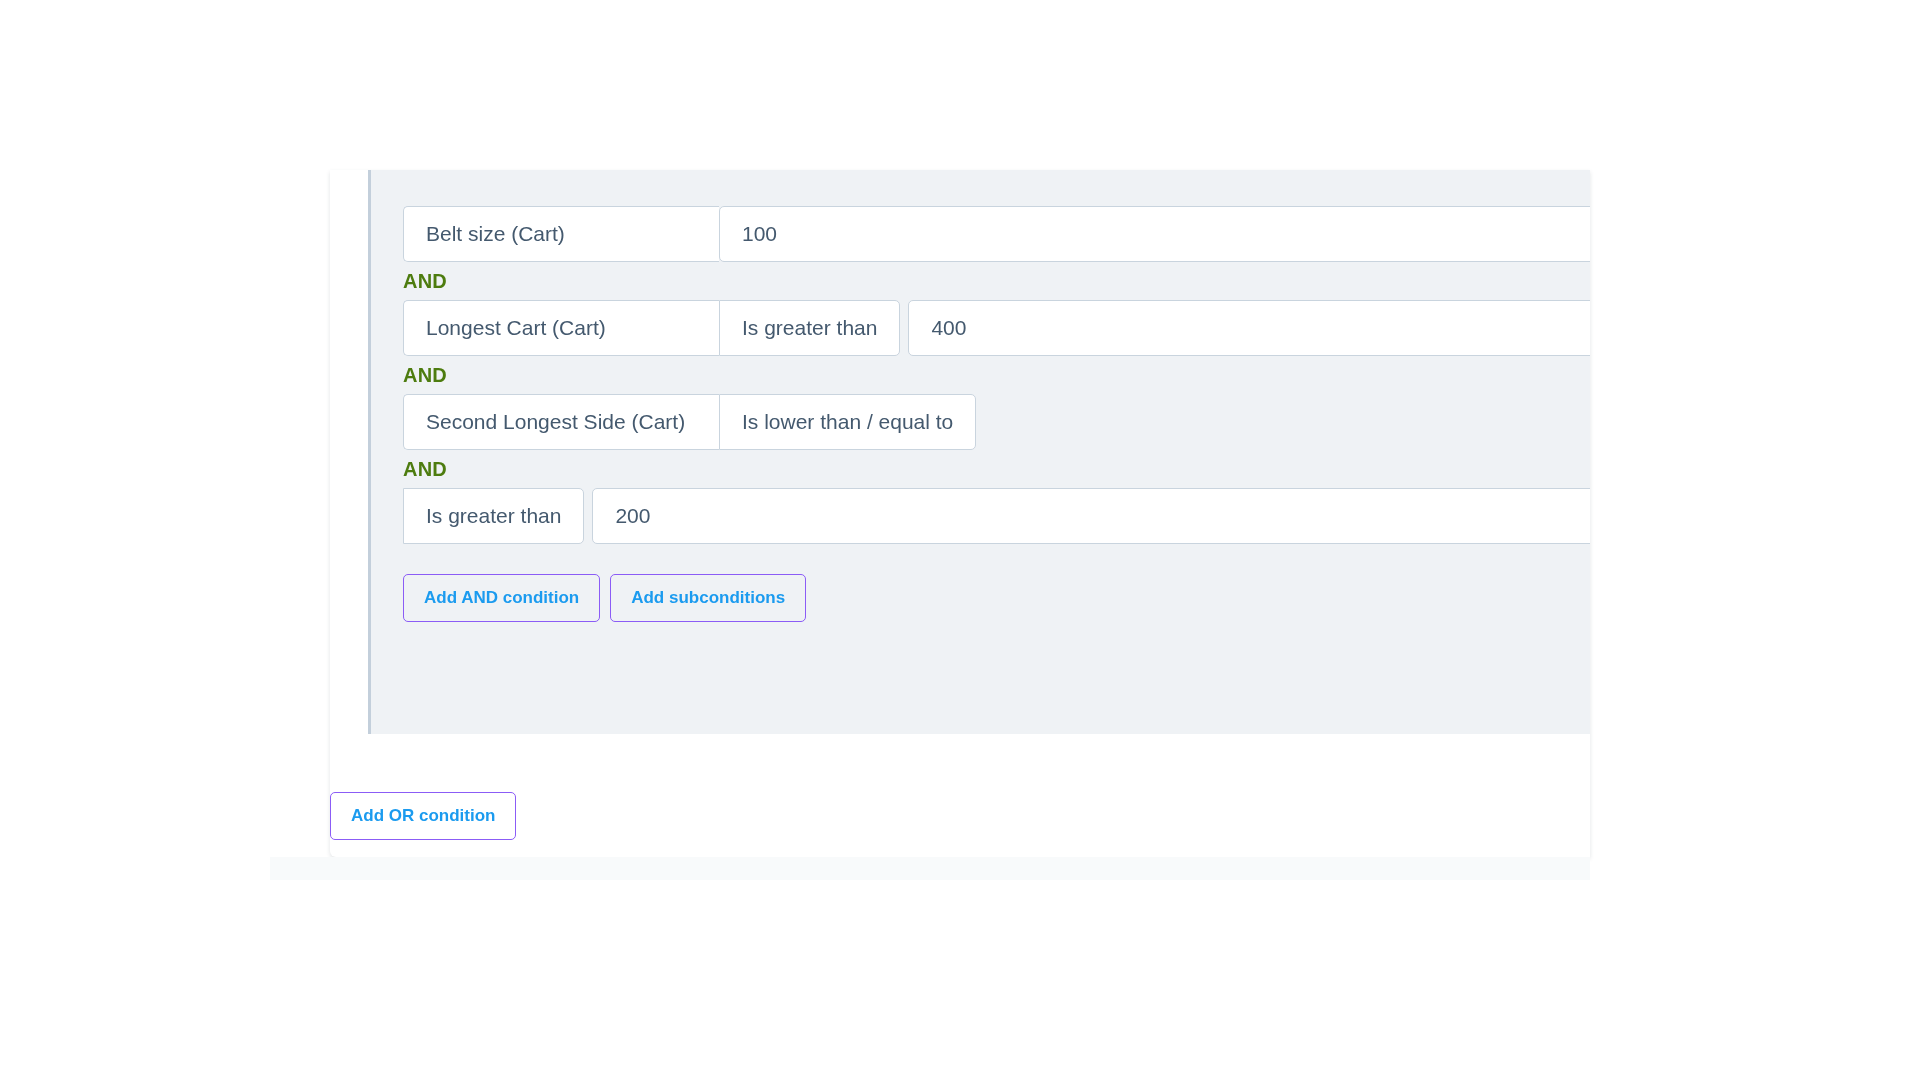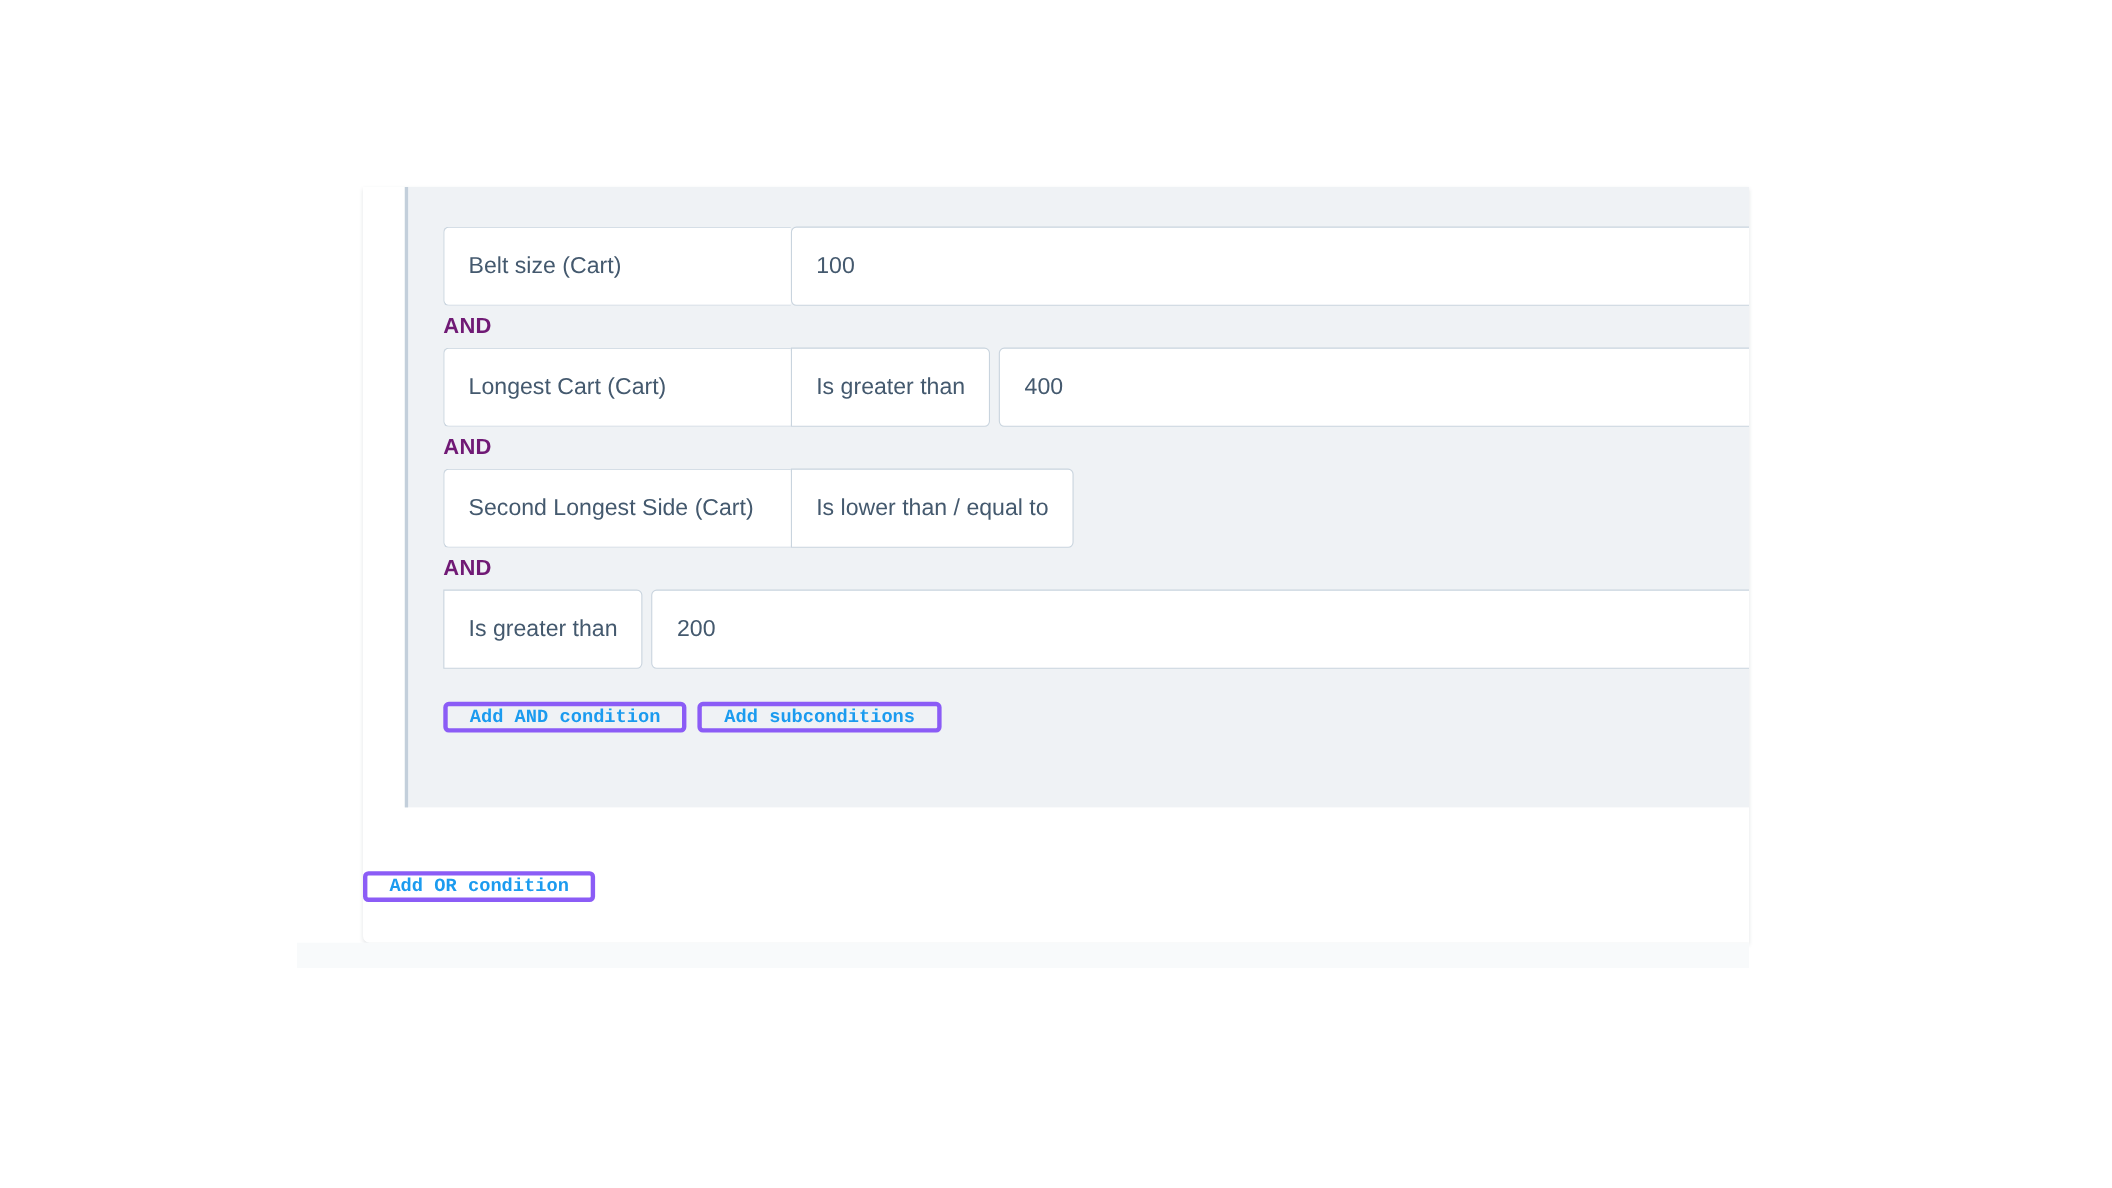--- a/index.html
+++ b/index.html
@@ -45,21 +45,21 @@
   }
 
   .group-inner {
     padding: 36px 0 0 32px;
   }
 
   
   .cond-row {
     display: flex;
     align-items: stretch;
-    height: 72px;
+    height: 56px;
     margin-bottom: 0;
   }
 
   .field-box,
   .op-box,
   .val-box {
     background: #ffffff;
     border: 1px solid #c9d4de;
     border-radius: 5px;
     display: flex;
@@ -89,44 +89,44 @@
   .val-box {
     flex: 1 1 auto;
     min-width: 0;
     padding-left: 22px;
   }
 
   
   .and-label {
     font-size: 20px;
     font-weight: bold;
-    color: #701a75;
+    color: #4d7c0f;
     line-height: 38px;
     height: 38px;
     letter-spacing: 0.2px;
   }
 
   
   .btn-row {
     display: flex;
     gap: 10px;
     margin-top: 30px;
   }
 
   .btn-outline {
     display: inline-flex;
     align-items: center;
     justify-content: center;
-    height: 28px;
+    height: 48px;
     padding: 0 20px;
     background: transparent;
-    border: 4px solid #8b5cf6;
+    border: 1px solid #8b5cf6;
     border-radius: 5px;
     color: #1b9bef;
-    font-family: Liberation Mono, monospace;
+    font-family: Liberation Sans, sans-serif;
     font-size: 17px;
     font-weight: bold;
     cursor: pointer;
     white-space: nowrap;
     box-sizing: border-box;
   }
 
   .or-btn-wrap {
     position: absolute;
     left: 0px;

